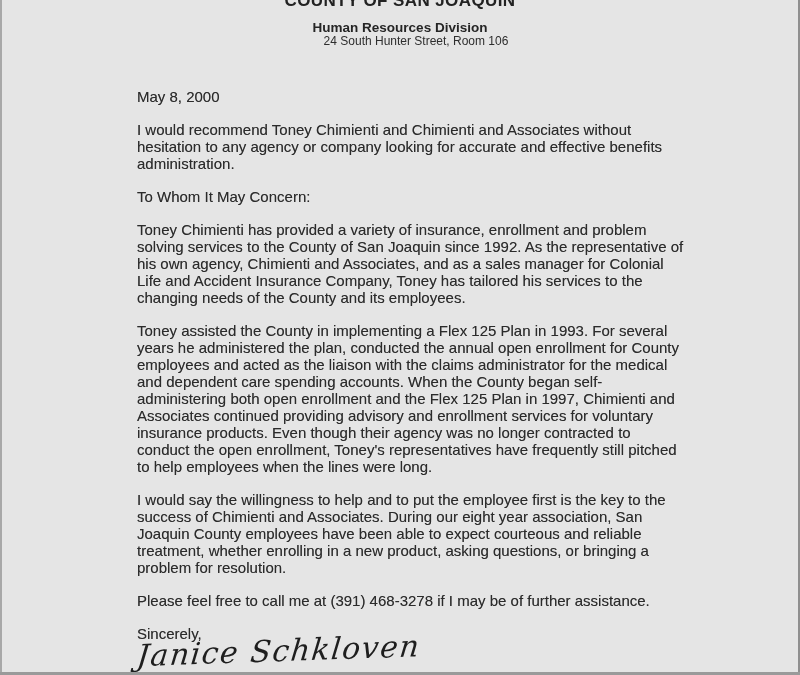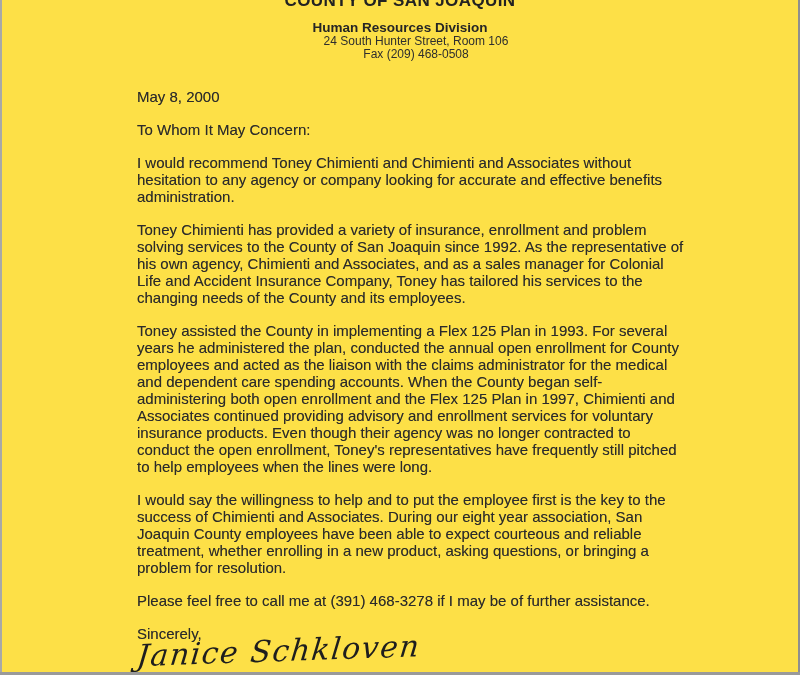--- a/index.html
+++ b/index.html
@@ -4,21 +4,21 @@
 <style>
   html, body {
     margin: 0;
     padding: 0;
     background: #ffffff;
   }
   .page {
     position: relative;
     width: 800px;
     height: 675px;
-    background: #fde047;
+    background: #e5e5e5;
     overflow: hidden;
     font-family: "Liberation Sans", sans-serif;
     color: #2b2b2b;
   }
   
   .letterhead {
     width: 800px;
     text-align: center;
   }
   .lh-org {
@@ -83,27 +83,26 @@
 </style>
 </head>
 <body>
 
 <div class="page">
 
   <div class="letterhead">
     <div class="lh-org">COUNTY OF SAN JOAQUIN</div>
     <div class="lh-div">Human Resources Division</div>
     <div class="lh-addr">24 South Hunter Street, Room 106</div>
-    <div class="lh-addr">Fax (209) 468-0508</div>
   </div>
 
   <div class="body-text">
     <p>May 8, 2000</p>
+    <p>I would recommend Toney Chimienti and Chimienti and Associates without hesitation to any agency or company looking for accurate and effective benefits administration.</p>
     <p>To Whom It May Concern:</p>
-    <p>I would recommend Toney Chimienti and Chimienti and Associates without hesitation to any agency or company looking for accurate and effective benefits administration.</p>
     <p>Toney Chimienti has provided a variety of insurance, enrollment and problem solving services to the County of San Joaquin since 1992.  As the representative of his own agency, Chimienti and Associates, and as a sales manager for Colonial Life and Accident Insurance Company, Toney has tailored his services to the changing needs of the County and its employees.</p>
     <p>Toney assisted the County in implementing a Flex 125 Plan in 1993.  For several years he administered the plan, conducted the annual open enrollment for County employees and acted as the liaison with the claims administrator for the medical and dependent care spending accounts.  When the County began self-administering both open enrollment and the Flex 125 Plan in 1997, Chimienti and Associates continued providing advisory and enrollment services for voluntary insurance products.  Even though their agency was no longer contracted to conduct the open enrollment, Toney's representatives have frequently still pitched to help employees when the lines were long.</p>
     <p>I would say the willingness to help and to put the employee first is the key to the success of Chimienti and Associates.  During our eight year association, San Joaquin County employees have been able to expect courteous and reliable treatment, whether enrolling in a new product, asking questions, or bringing a problem for resolution.</p>
     <p>Please feel free to call me at (391) 468-3278 if I may be of further assistance.</p>
     <p class="closing">Sincerely,</p>
     <div class="signature">Janice Schkloven</div>
   </div>
 
   <div class="edge edge-left"></div>
   <div class="edge edge-right"></div>

